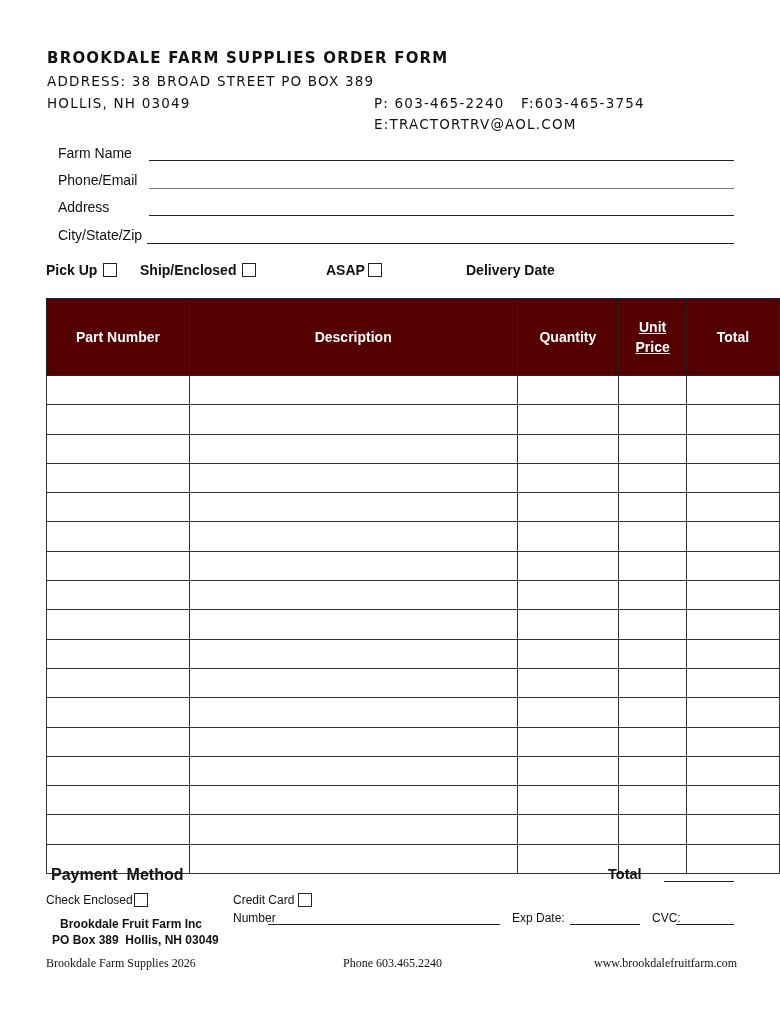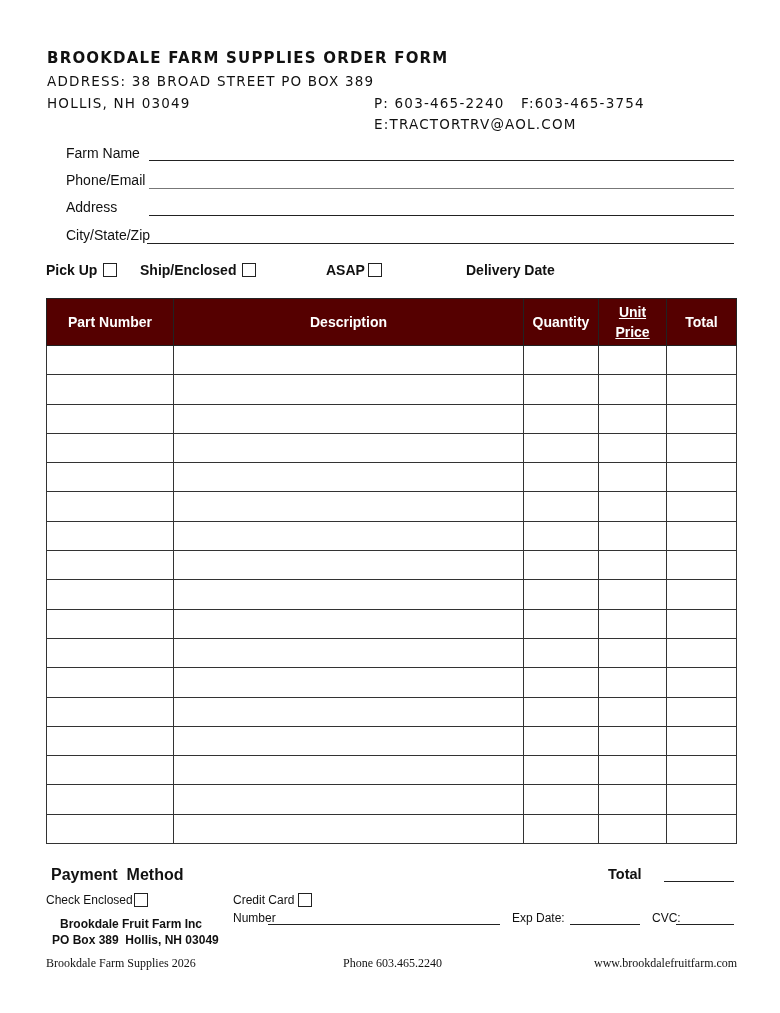--- a/index.html
+++ b/index.html
@@ -4,26 +4,26 @@
 <style>
   html,body{margin:0;padding:0;background:#fff;}
   body{width:780px;height:1013px;position:relative;overflow:hidden;font-family:"Liberation Sans",sans-serif;color:#111;}
   .abs{position:absolute;}
   .hdr{font-family:"DejaVu Sans",sans-serif;letter-spacing:1.2px;}
   .title{left:47px;top:49px;font-size:15px;font-weight:bold;}
   .addr{left:47px;top:73px;font-size:13.5px;}
   .city{left:47px;top:95px;font-size:13.5px;}
   .phone{left:374px;top:95px;font-size:13.5px;}
   .email{left:374px;top:116px;font-size:13.5px;}
-  .field-label{left:66px;font-size:14px;}
+  .field-label{left:58px;font-size:14px;}
   .field-line{left:149px;width:585px;height:0;border-bottom:1.3px solid #222;}
   .opt{font-size:14px;font-weight:bold;top:262px;display:flex;align-items:center;}
   .cb{display:inline-block;width:14px;height:14px;border:1.3px solid #222;margin-left:6px;box-sizing:border-box;}
   table.parts{position:absolute;left:46px;top:298px;border-collapse:collapse;}
-  table.parts th{background:#550000;color:#fff;font-size:14px;font-weight:bold;height:46px;border:1.5px solid #222;padding:0;line-height:20px;}
+  table.parts th{background:#550000;color:#fff;font-size:14px;font-weight:bold;height:46px;border:1.5px solid #222;padding:15px;line-height:20px;}
   table.parts td{height:28.3px;border:1.3px solid #333;padding:0;}
   .pm{left:51px;top:866px;font-size:16px;font-weight:bold;}
   .tot{left:608px;top:866px;font-size:14.5px;font-weight:bold;}
   .totline{left:664px;top:881px;width:70px;border-bottom:1.3px solid #222;}
   .small{font-size:12px;}
   .bold{font-weight:bold;}
   .footer{top:956px;font-family:"Liberation Serif",serif;font-size:12px;}
 </style>
 </head>
 <body>

